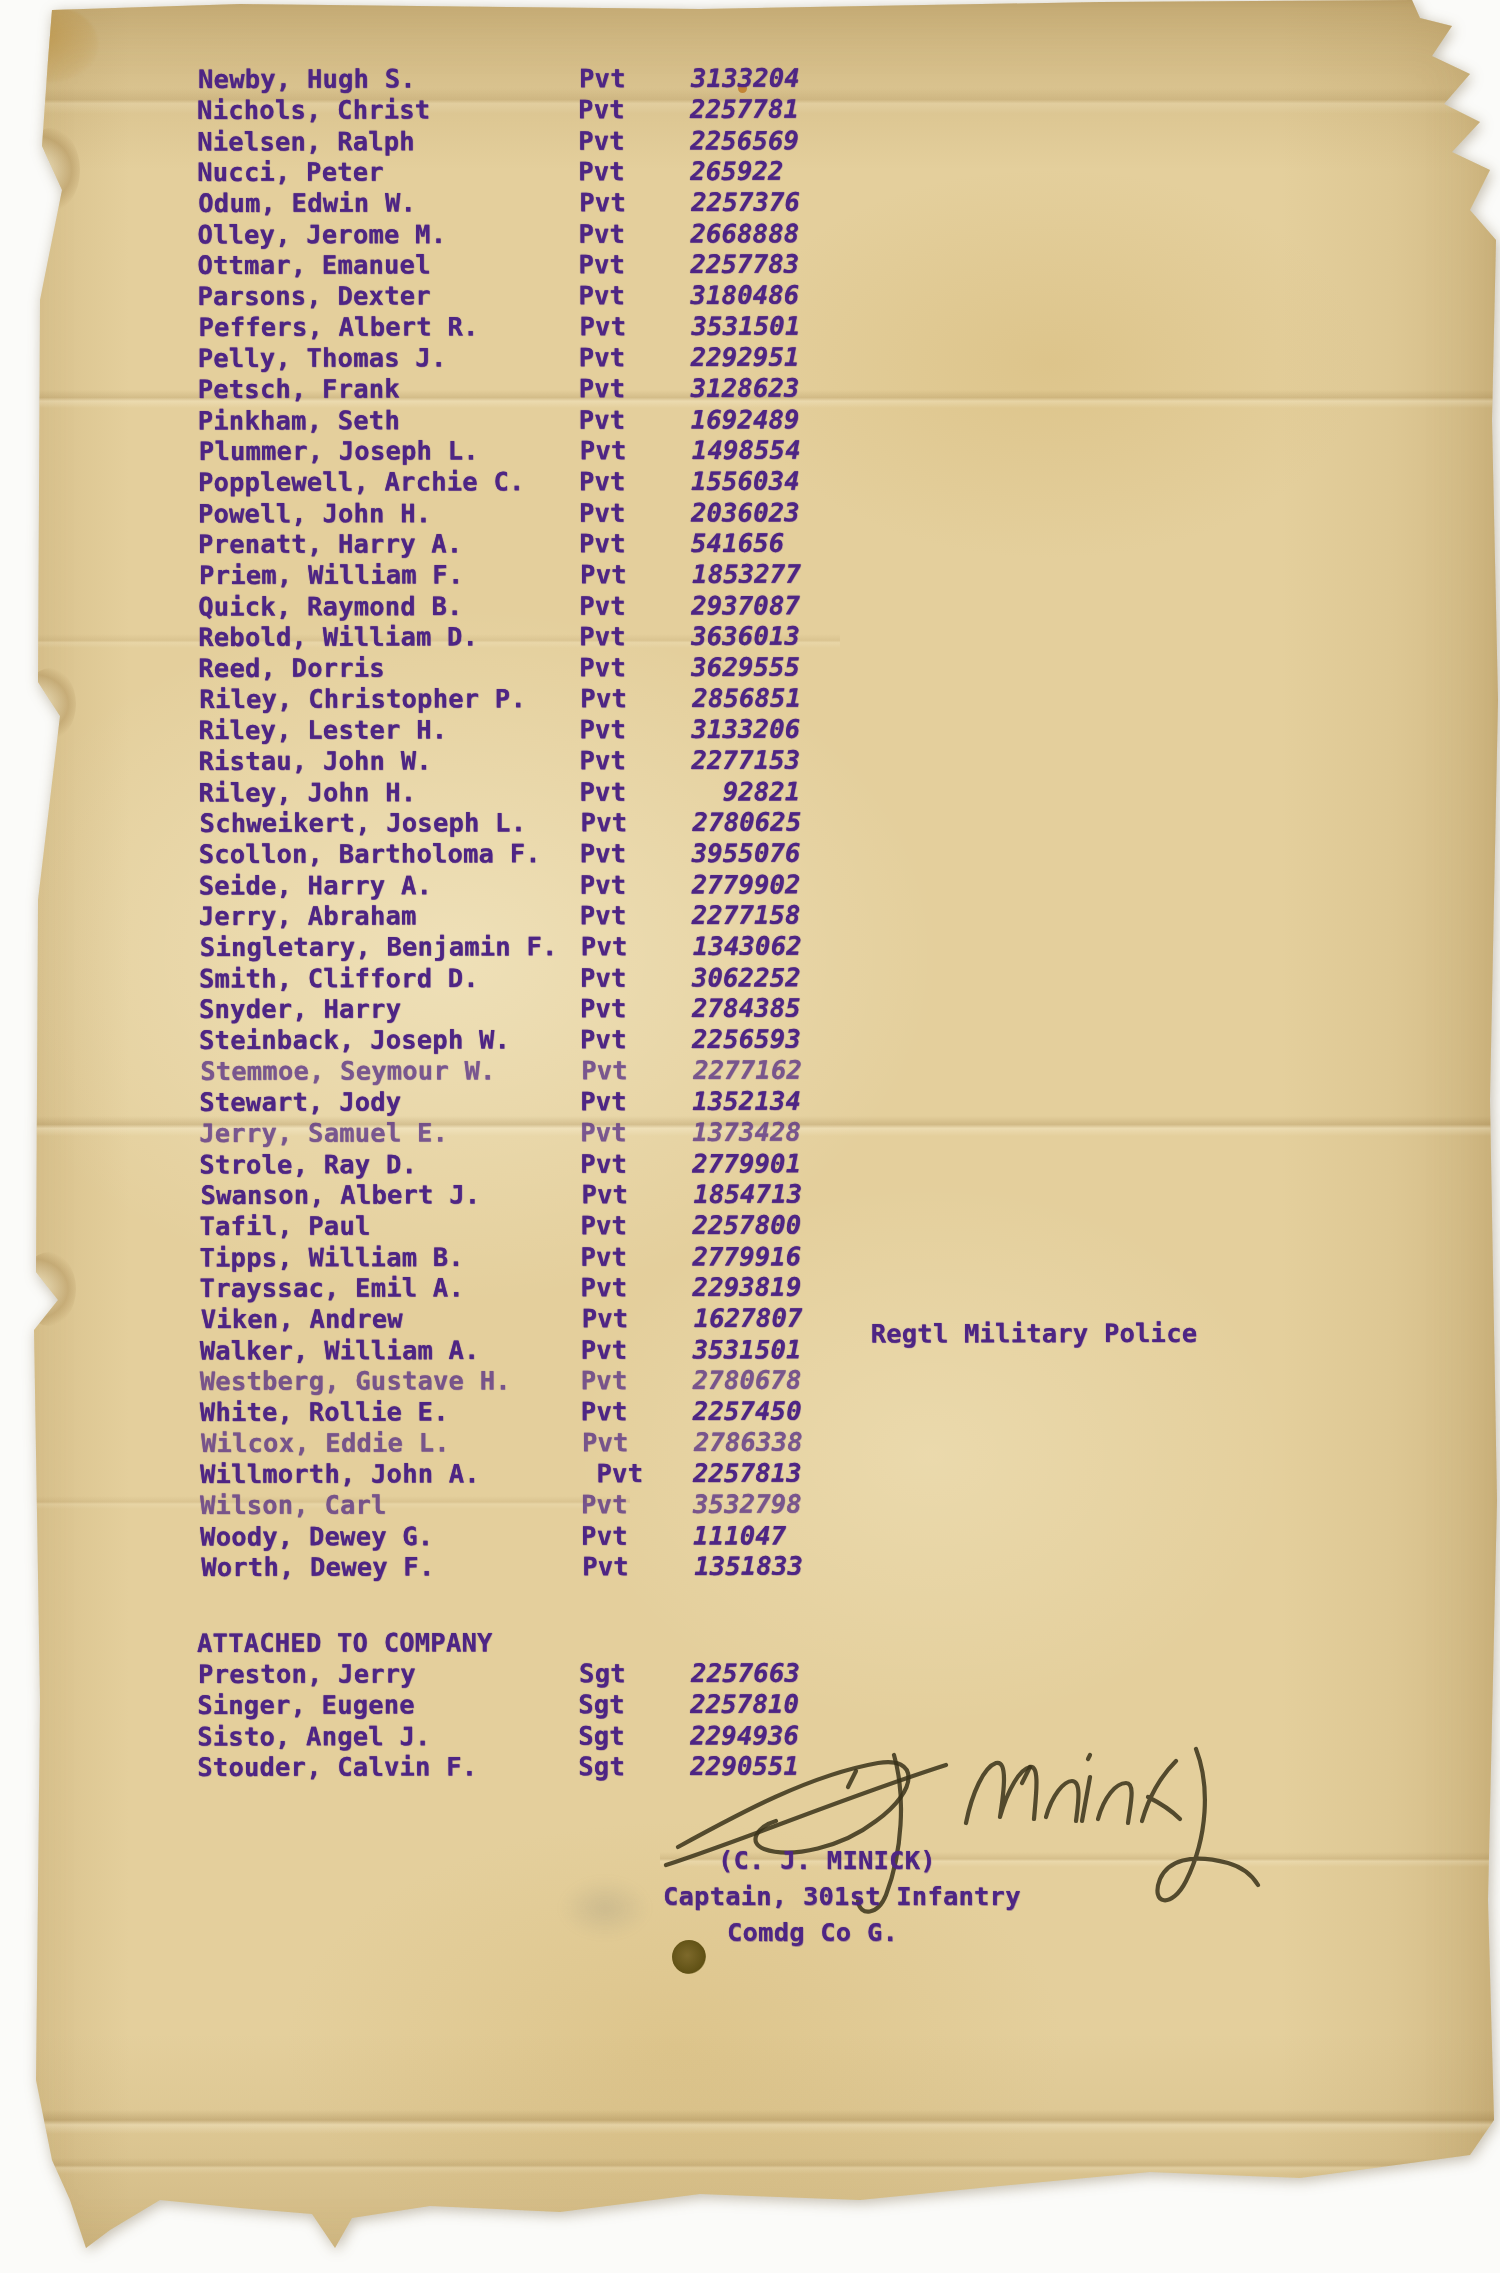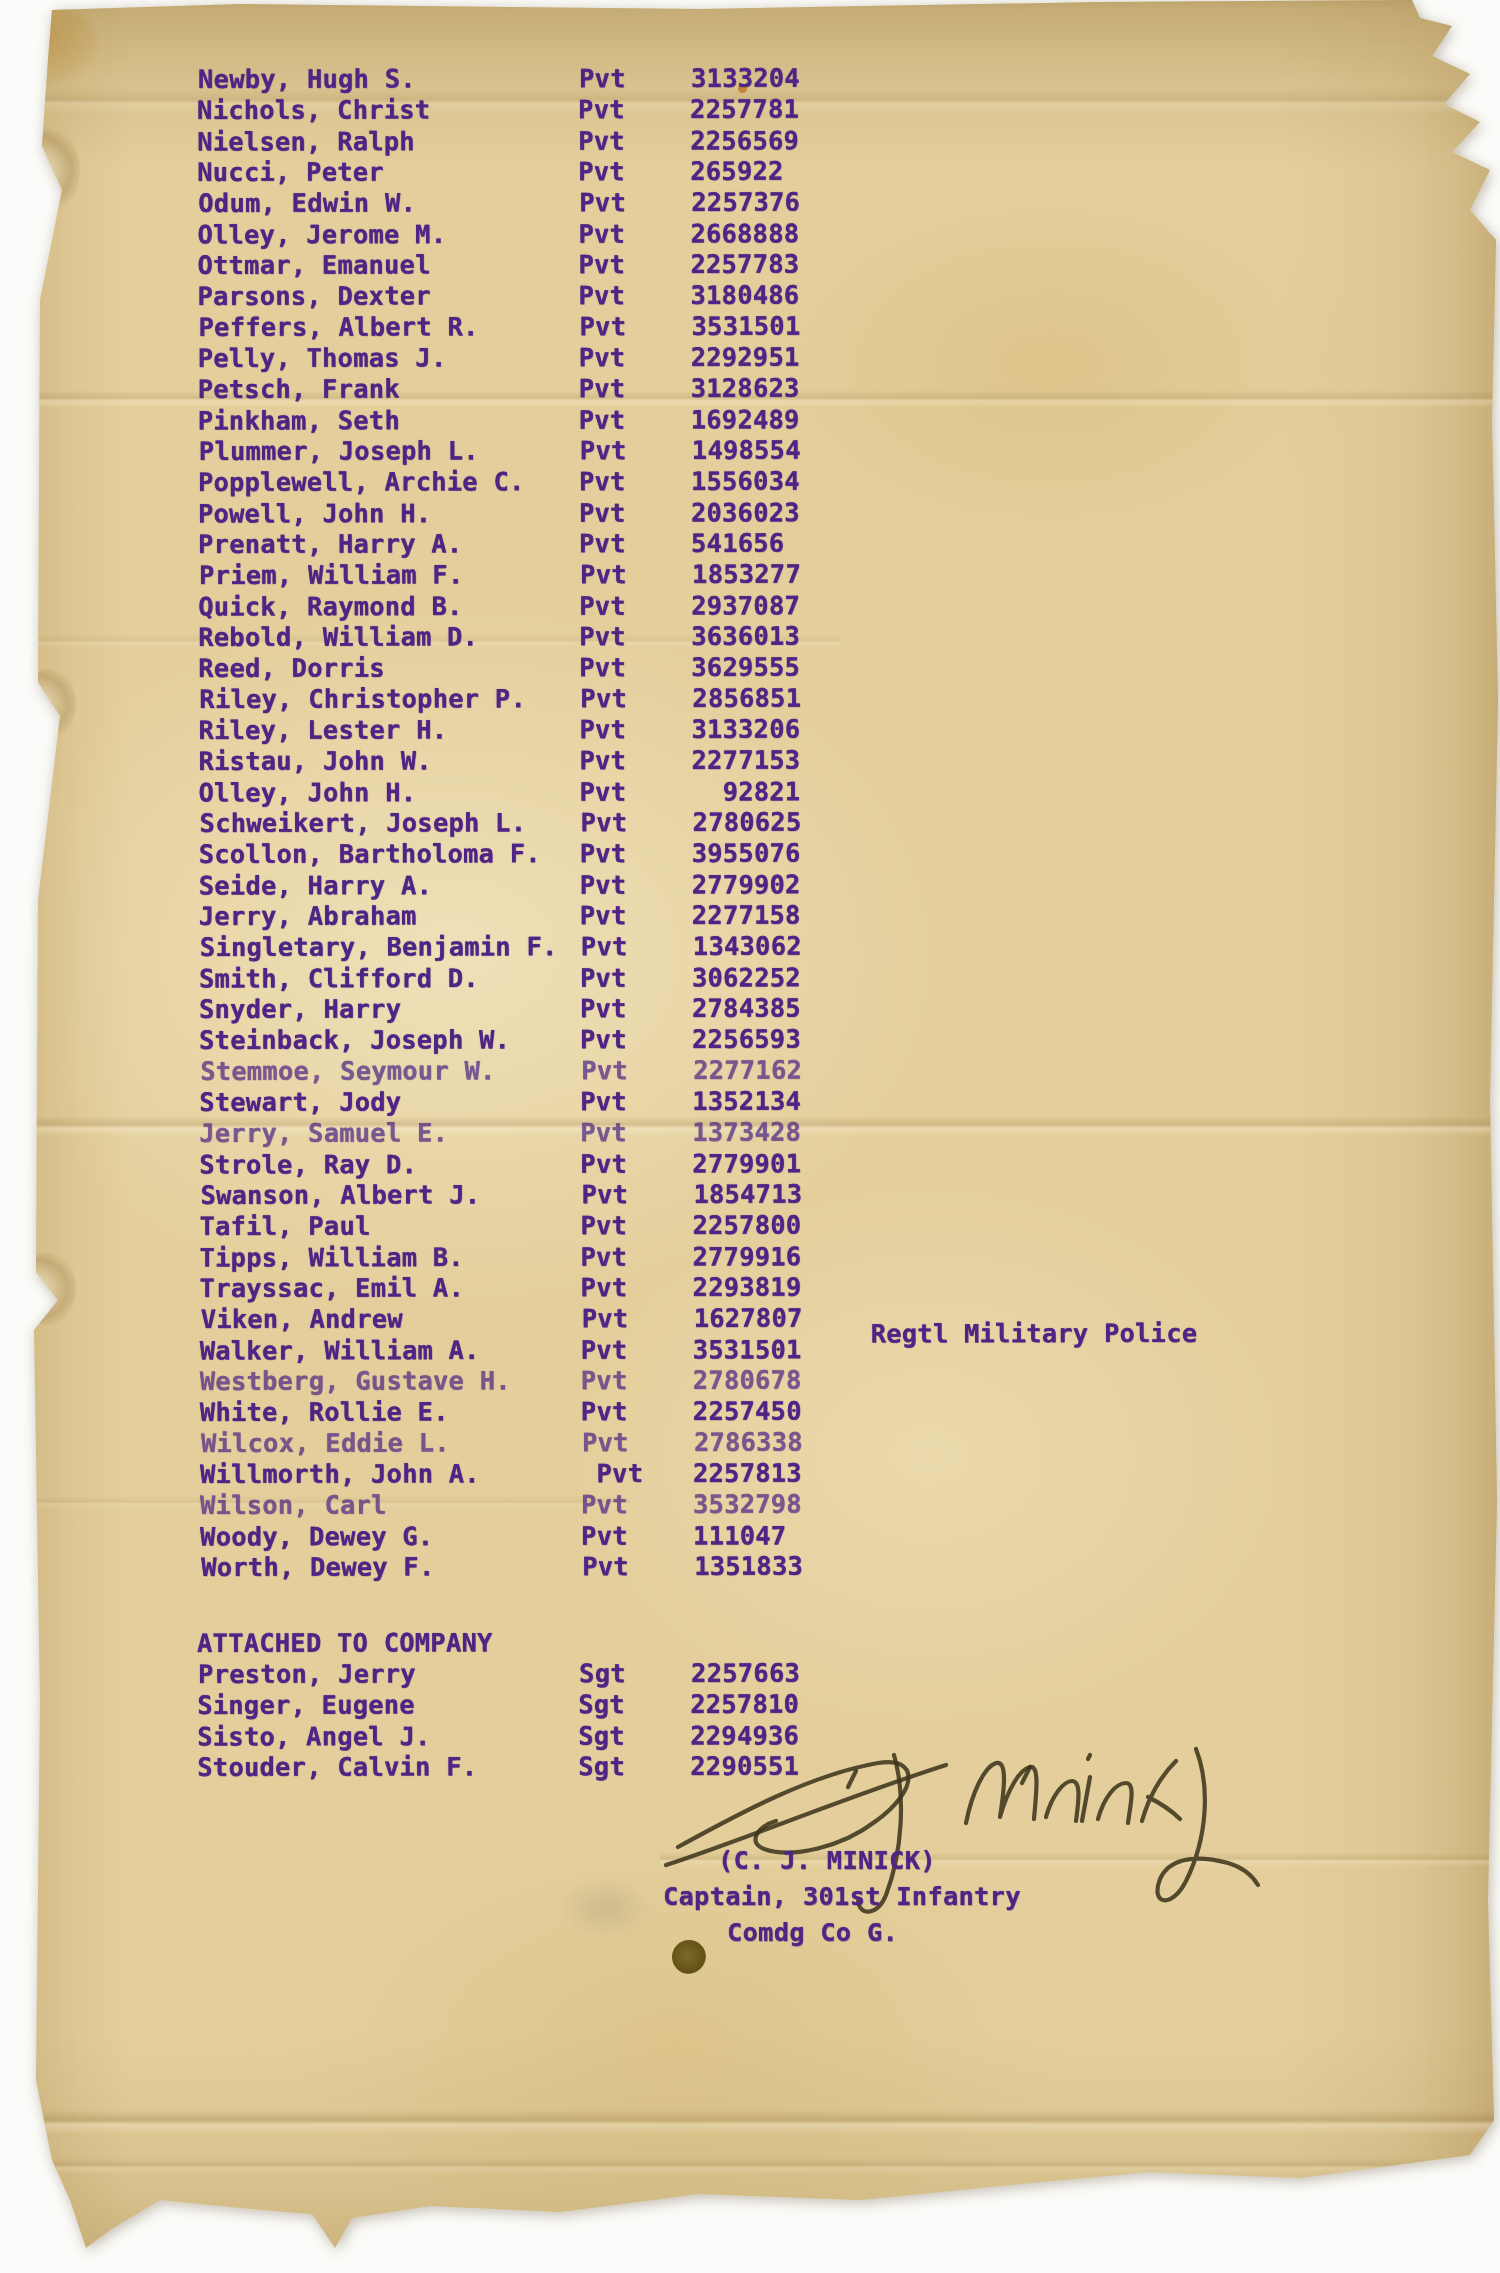--- a/index.html
+++ b/index.html
@@ -59,21 +59,21 @@
 
   .tw{color:var(--ink,#4e2584);font-weight:bold;font-size:25.5px;letter-spacing:.2px;
       text-shadow:0 0 1px rgba(78,37,132,.75), .5px .5px 0 rgba(78,37,132,.35);}
   .roster,.attached{position:absolute;left:197px;transform:rotate(-.12deg);transform-origin:0 0;}
   .roster{top:64px;}
   .attached{top:1628px;}
   .row{position:relative;height:31px;line-height:31px;width:1120px;}
   .row span{position:absolute;white-space:pre;}
   .row .nm{left:0;}
   .row .rk{left:381px;}
-  .row .no{left:493px;}
+  .row .no{left:493px;font-style:italic;}
   .row .an{left:671px;margin-top:47px;}
   .row.light{opacity:.72;}
   .row:nth-child(3n){transform:translateY(.6px);}
   .row:nth-child(4n+1){transform:translateX(1px);}
   .sec-head{height:31px;line-height:31px;white-space:pre;}
 
   .sig-typed{position:absolute;white-space:pre;}
   .st1{left:718px;top:1845px;height:31px;line-height:31px;}
   .st2{left:663px;top:1881px;height:31px;line-height:31px;}
   .st3{left:727px;top:1917px;height:31px;line-height:31px;}
@@ -215,21 +215,21 @@
             <span class="nm">Riley, Lester H.</span>
             <span class="rk">Pvt</span>
             <span class="no">3133206</span>
           </div>
           <div class="row">
             <span class="nm">Ristau, John W.</span>
             <span class="rk">Pvt</span>
             <span class="no">2277153</span>
           </div>
           <div class="row">
-            <span class="nm">Olley, John H.</span>
+            <span class="nm">Riley, John H.</span>
             <span class="rk">Pvt</span>
             <span class="no">  92821</span>
           </div>
           <div class="row">
             <span class="nm">Schweikert, Joseph L.</span>
             <span class="rk">Pvt</span>
             <span class="no">2780625</span>
           </div>
           <div class="row">
             <span class="nm">Scollon, Bartholoma F.</span>

